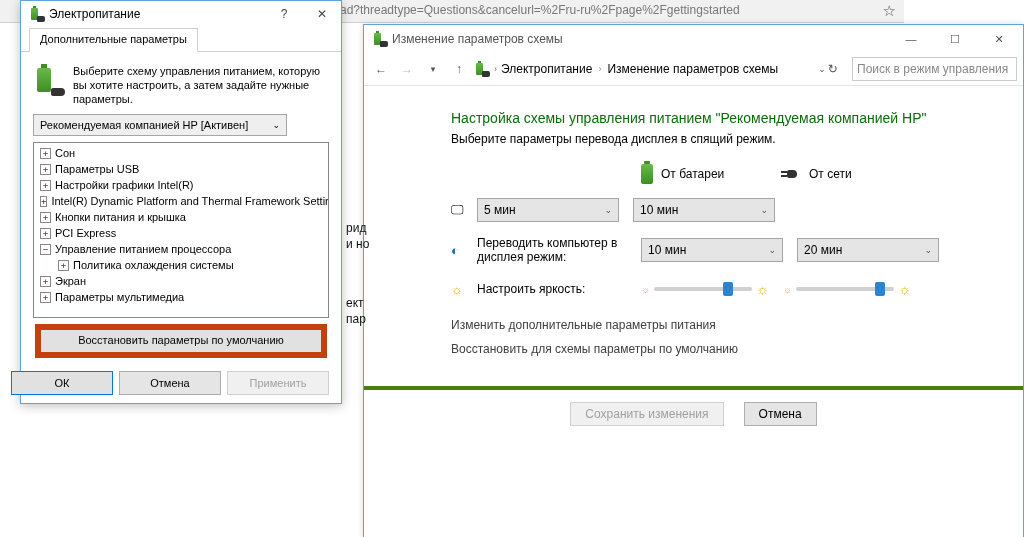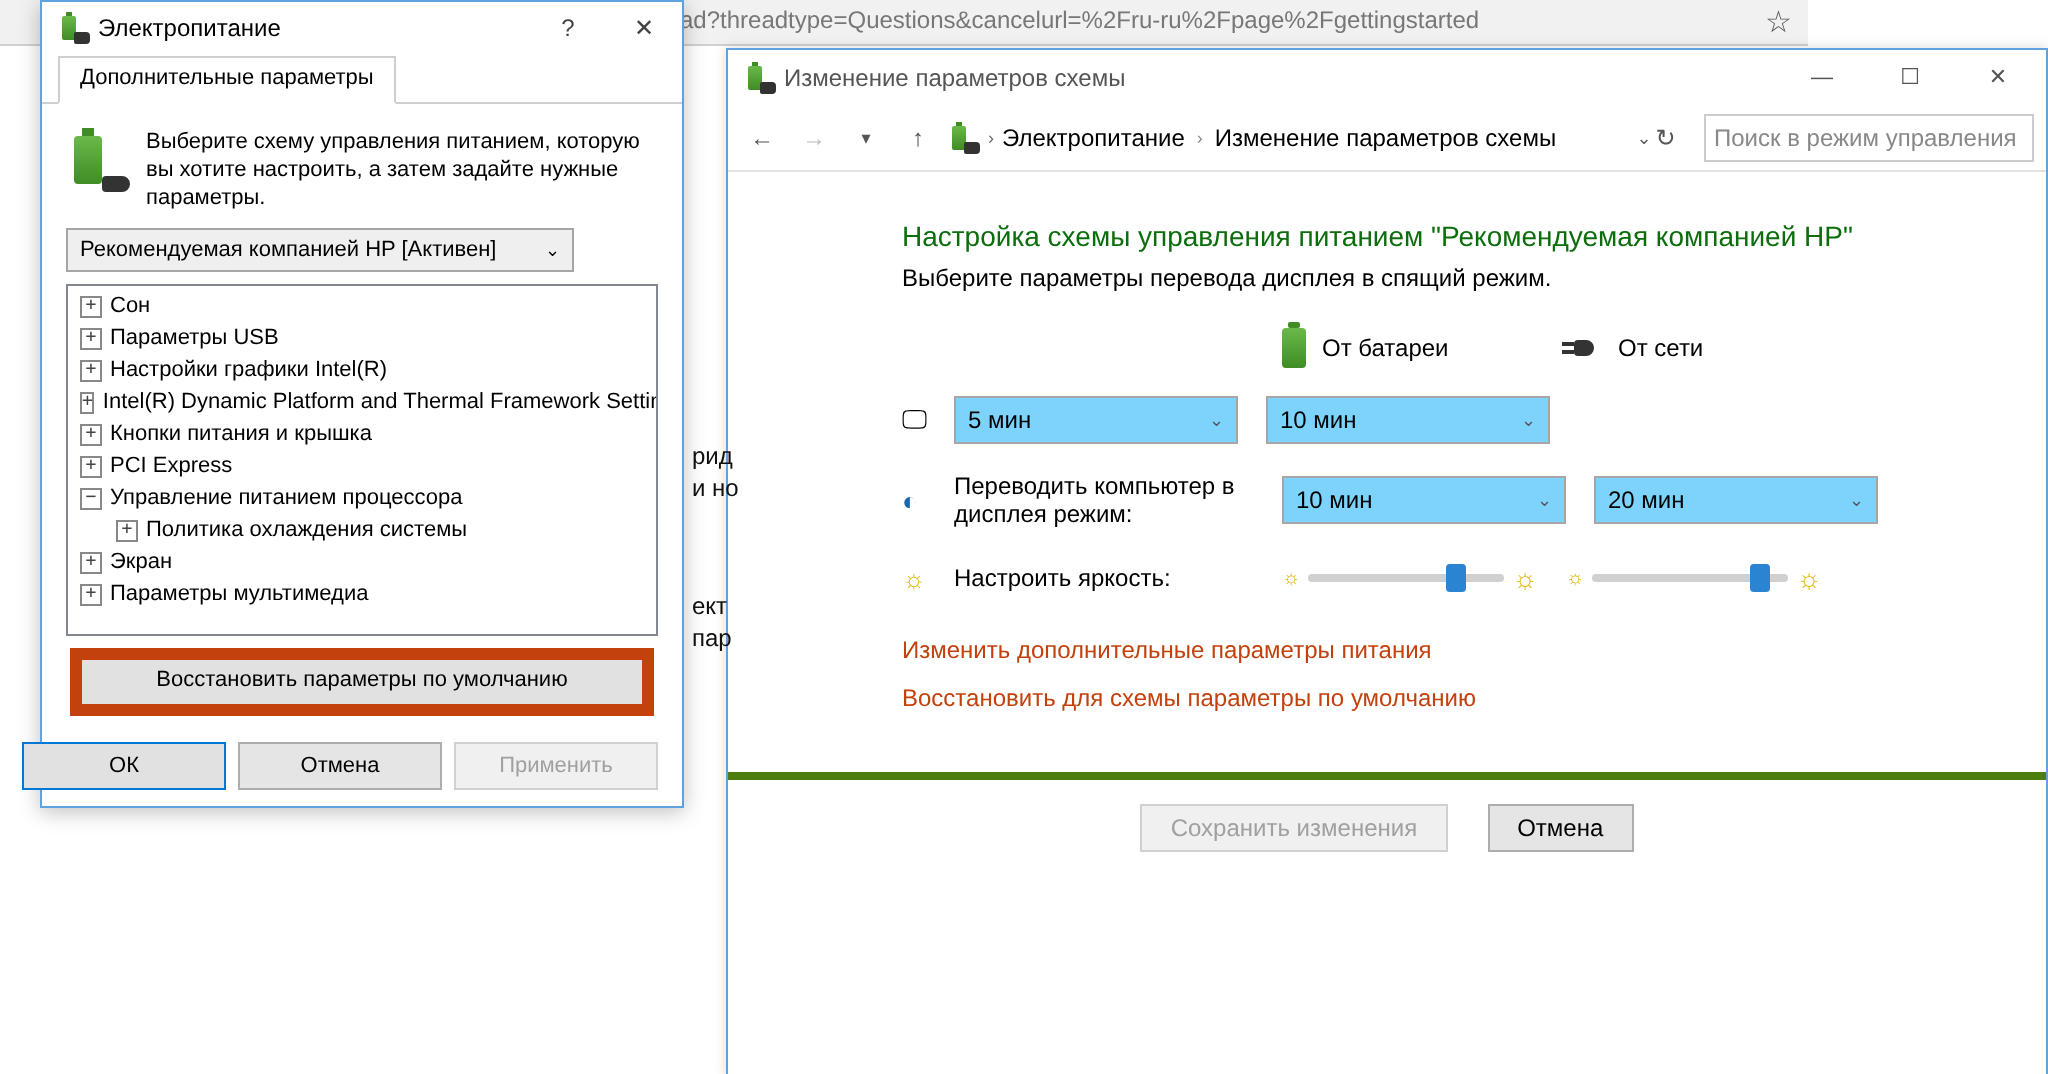--- a/index.html
+++ b/index.html
@@ -99,21 +99,21 @@
   .row {
     display: flex; align-items: center;
     margin-top: 14px;
   }
   .row .ic { width: 20px; margin-right: 6px; font-size: 13px; }
   .row .lbl { width: 164px; font-size: 12px; }
   .row .lbl.multi { line-height: 14px; }
   .dd {
     width: 128px; height: 22px;
     border: 1px solid #a6a6a6;
-    background: #7dd3fc;
+    background: #e5e5e5;
     display: flex; align-items: center; justify-content: space-between;
     padding: 0 6px; font-size: 12px;
     margin-right: 14px;
   }
   .dd .chev { color: #555; font-size: 9px; }
   .slider {
     width: 128px; height: 22px;
     margin-right: 14px;
     display: flex; align-items: center; gap: 4px;
   }
@@ -121,21 +121,21 @@
   .slider .sun-l { color: #e0b400; font-size: 14px; }
   .slider .track {
     flex: 1; height: 4px; background: #d0d0d0; border-radius: 2px;
     position: relative;
   }
   .slider .thumb {
     position: absolute; top: -5px;
     width: 10px; height: 14px;
     background: #2a84d2; border-radius: 2px;
   }
-  .link { color: #c2410c; font-size: 12px; margin-top: 18px; cursor: pointer; }
+  .link { color: #404040; font-size: 12px; margin-top: 18px; cursor: pointer; }
   .link + .link { margin-top: 10px; }
   .plan-footer {
     position: absolute; left: 0; right: 0; bottom: 100px;
     border-top: 4px solid #4d7c0f;
     padding: 12px 30px;
     display: flex; justify-content: center; gap: 20px;
   }
   .btn {
     height: 22px; padding: 0 14px;
     border: 1px solid #adadad; background: #e5e5e5;

